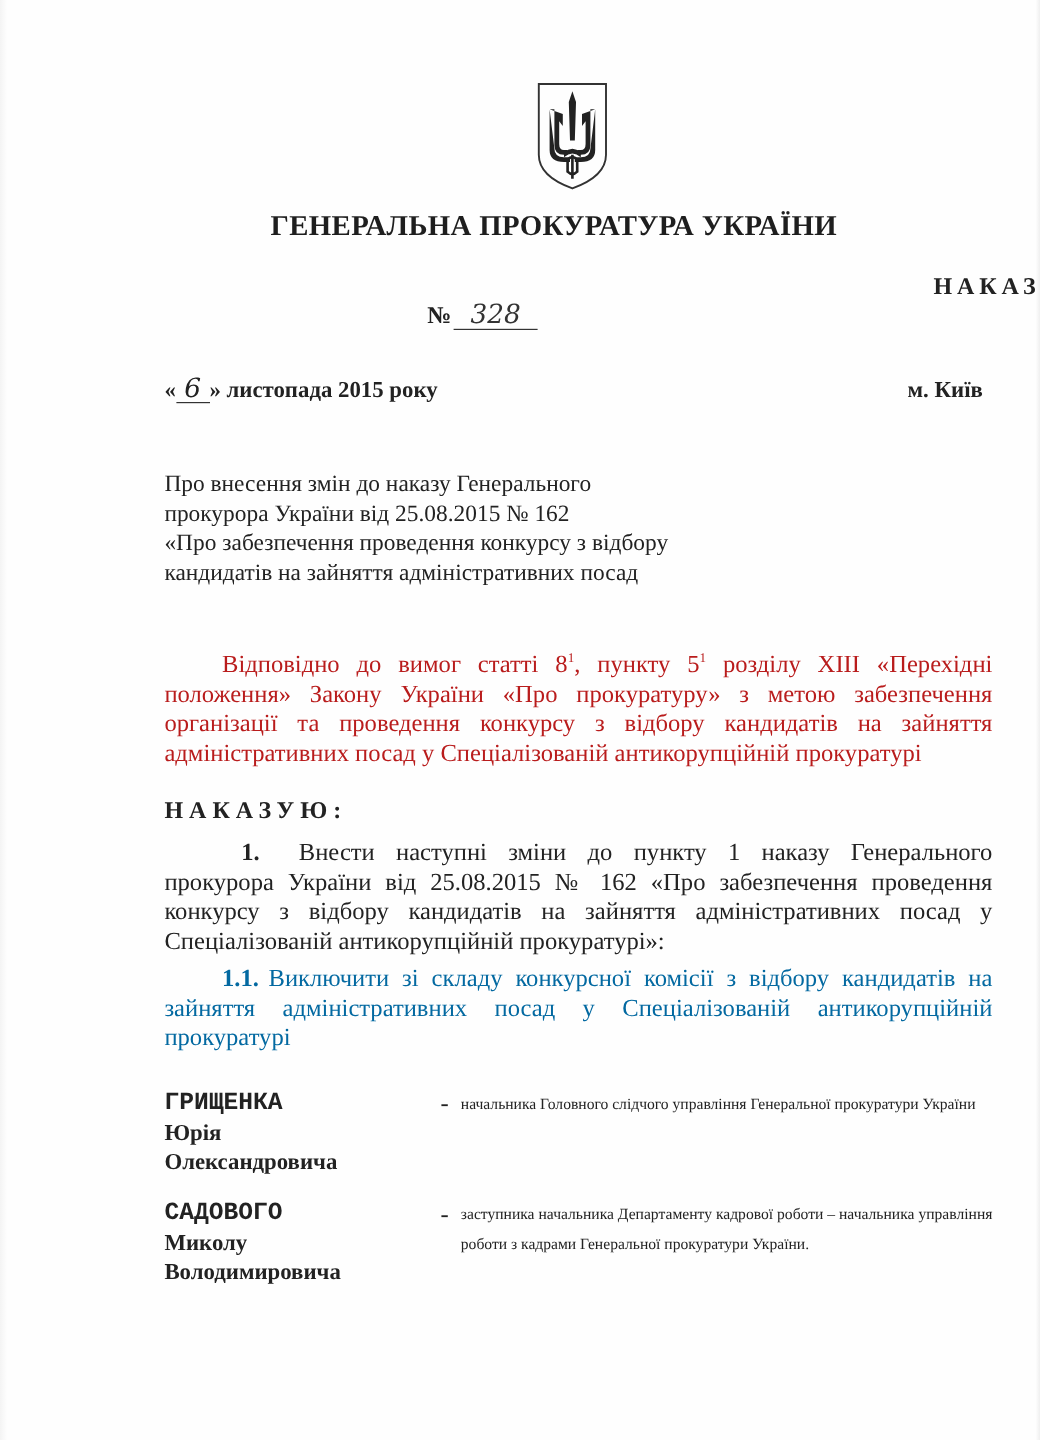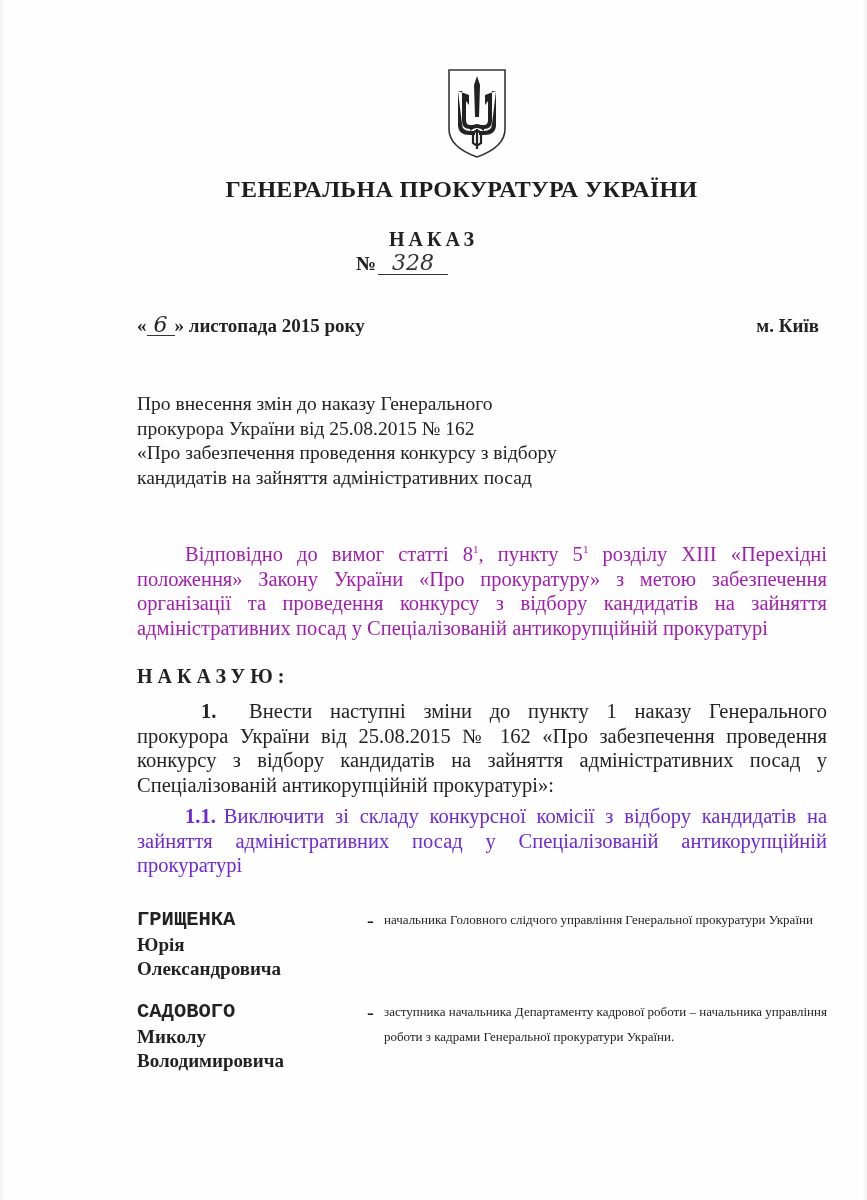--- a/index.html
+++ b/index.html
@@ -1,35 +1,35 @@
 <!DOCTYPE html>
 <html><head>
 <meta charset="utf-8">
 <style>
   html, body { margin: 0; padding: 0; background: #ffffff; }
   body { width: 867px; height: 1200px; position: relative; overflow: hidden; color: #222; font-family: "Liberation Serif", serif; }
   .page { position: absolute; left: 0; top: 0; width: 867px; height: 1200px; background: #fefefe; }
   .abs { position: absolute; }
   .emblem { left: 446px; top: 67px; width: 62px; height: 92px; }
   .org-title { left: 0; width: 867px; top: 176px; text-align: center; font-weight: bold; font-size: 24px; letter-spacing: 0.3px; color: #1e1e1e; padding-left: 28px; }
-  .order-head { left: 0; width: 867px; top: 228px; text-align: center; font-weight: bold; font-size: 20px; letter-spacing: 4px; color: #222; }
+  .order-head { left: 0; width: 867px; top: 228px; text-align: right; font-weight: bold; font-size: 20px; letter-spacing: 4px; color: #222; }
   .order-no { left: 356px; top: 252px; font-size: 20px; color: #222; }
   .order-no .lbl { font-weight: bold; }
   .order-no .hand { display: inline-block; min-width: 70px; border-bottom: 1.5px solid #333; font-family: "DejaVu Serif", serif; font-style: italic; font-size: 22px; text-align: center; color: #333; line-height: 22px; margin-left: 2px; }
   .date { left: 137px; top: 315px; font-size: 19px; font-weight: bold; color: #222; }
   .date .hand { display: inline-block; width: 28px; border-bottom: 1.5px solid #333; font-family: "DejaVu Serif", serif; font-style: italic; font-weight: normal; font-size: 22px; text-align: center; line-height: 20px; }
   .city { right: 48px; top: 315px; font-size: 19px; font-weight: bold; color: #222; }
   .subject { left: 137px; top: 392px; width: 600px; font-weight: normal; font-size: 19.5px; line-height: 24.5px; color: #222; }
   .subject div { white-space: nowrap; }
-  .preamble { left: 137px; top: 542px; width: 690px; font-size: 20.5px; line-height: 24.5px; text-align: justify; text-indent: 48px; color: #a21caf; }
+  .preamble { left: 137px; top: 542px; width: 690px; font-size: 20.5px; line-height: 24.5px; text-align: justify; text-indent: 48px; color: #b91c1c; }
   .preamble sup { font-size: 11px; vertical-align: 8px; line-height: 0; }
   .nakazuyu { left: 137px; top: 665px; font-weight: bold; font-size: 20px; letter-spacing: 5px; color: #222; }
   .item1 { left: 137px; top: 699px; width: 690px; font-size: 20.5px; line-height: 24.5px; text-align: justify; color: #222; }
   .item1 .num { font-weight: bold; display: inline-block; margin-left: 64px; width: 48px; }
-  .item11 { left: 137px; top: 804px; width: 690px; font-size: 20.5px; line-height: 24.5px; text-align: justify; color: #6d28d9; }
+  .item11 { left: 137px; top: 804px; width: 690px; font-size: 20.5px; line-height: 24.5px; text-align: justify; color: #0369a1; }
   .item11 .num { font-weight: bold; display: inline-block; margin-left: 48px; margin-right: 8px; }
   .person { left: 137px; width: 690px; color: #222; }
   .person .name { position: absolute; left: 0; top: 0; font-weight: bold; font-size: 19px; line-height: 24.5px; }
   .person .name .surname { font-size: 20.5px; font-family: Liberation Mono, monospace; }
   .person .dash { position: absolute; left: 230px; top: 0; font-size: 20.5px; line-height: 24.5px; }
   .person .role { position: absolute; left: 247px; top: 0; width: 443px; font-size: 13px; line-height: 24.5px; text-align: justify; }
   .p1 { top: 908px; height: 80px; }
   .p2 { top: 1000px; height: 80px; }
   .scanedge { left: 0; top: 0; width: 6px; height: 1200px; background: linear-gradient(to right, #f4f4f4, #fefefe); }
   .scanedge-r { right: 0; top: 0; width: 4px; height: 1200px; background: linear-gradient(to left, #eeeeee, #fefefe); }

